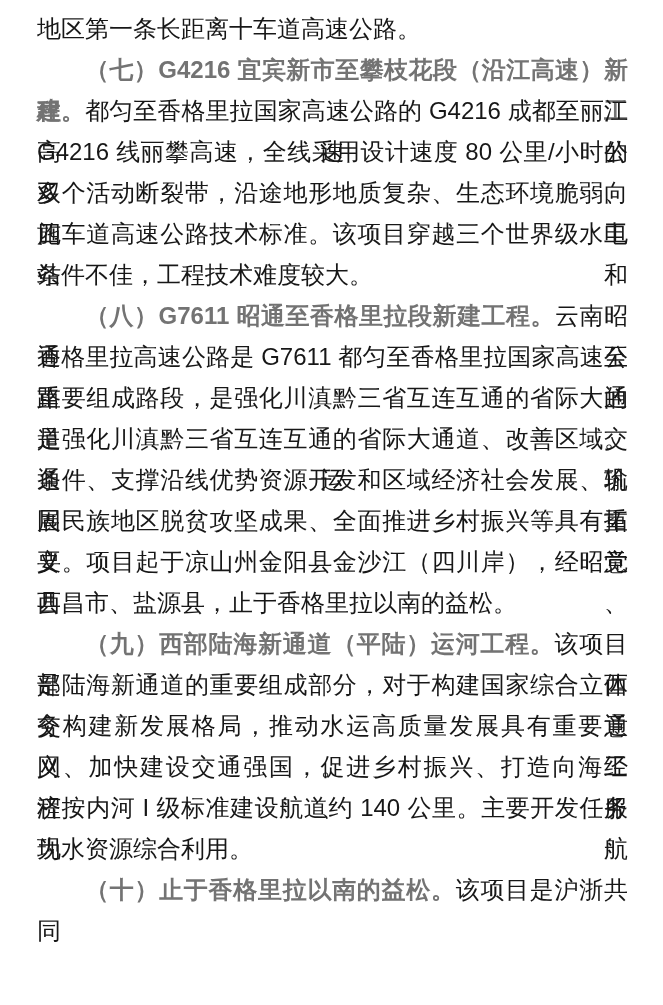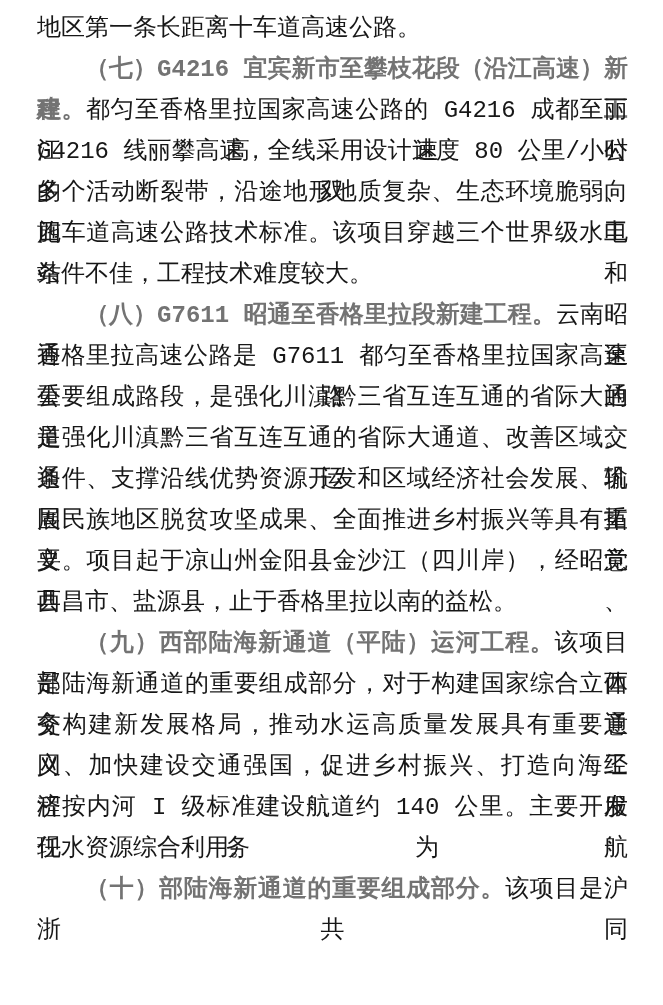--- a/index.html
+++ b/index.html
@@ -19,21 +19,21 @@
     top: 0;
     width: 663px;
     height: 1005px;
     background: #ffffff;
   }
   .text-column {
     position: absolute;
     left: 37px;
     top: 8px;
     width: 591px;
-    font-family: Liberation Mono, monospace;
+    font-family: Liberation Sans, sans-serif;
     font-size: 24px;
     line-height: 41px;
     color: #171717;
     -webkit-font-smoothing: antialiased;
   }
   .line {
     text-align: justify;
     text-align-last: justify;
     white-space: normal;
     height: 41px;
@@ -72,15 +72,15 @@
       <div class="line"><span class="seg-normal">条件、支撑沿线优势资源开发和区域经济社会发展、巩固拓</span></div>
       <div class="line"><span class="seg-normal">展民族地区脱贫攻坚成果、全面推进乡村振兴等具有重要意</span></div>
       <div class="line"><span class="seg-normal">义。项目起于凉山州金阳县金沙江（四川岸），经昭觉县、</span></div>
       <div class="line no-justify"><span class="seg-normal">西昌市、盐源县，止于香格里拉以南的益松。</span></div>
       <div class="line indent"><span class="seg-bold">（九）西部陆海新通道（平陆）运河工程。</span><span class="seg-normal">该项目是西</span></div>
       <div class="line"><span class="seg-normal">部陆海新通道的重要组成部分，对于构建国家综合立体交通</span></div>
       <div class="line"><span class="seg-normal">务构建新发展格局，推动水运高质量发展具有重要意义。工</span></div>
       <div class="line"><span class="seg-normal">网、加快建设交通强国，促进乡村振兴、打造向海经济、服</span></div>
       <div class="line"><span class="seg-normal">程按内河 I 级标准建设航道约 140 公里。主要开发任务为航</span></div>
       <div class="line no-justify"><span class="seg-normal">现水资源综合利用。</span></div>
-      <div class="line indent"><span class="seg-bold">（十）部陆海新通道的重要组成部分。</span><span class="seg-normal">该项目是沪浙共同</span></div>
+      <div class="line indent"><span class="seg-bold">（十）止于香格里拉以南的益松。</span><span class="seg-normal">该项目是沪浙共同</span></div>
     </div>
 </div>
 
 </body></html>

